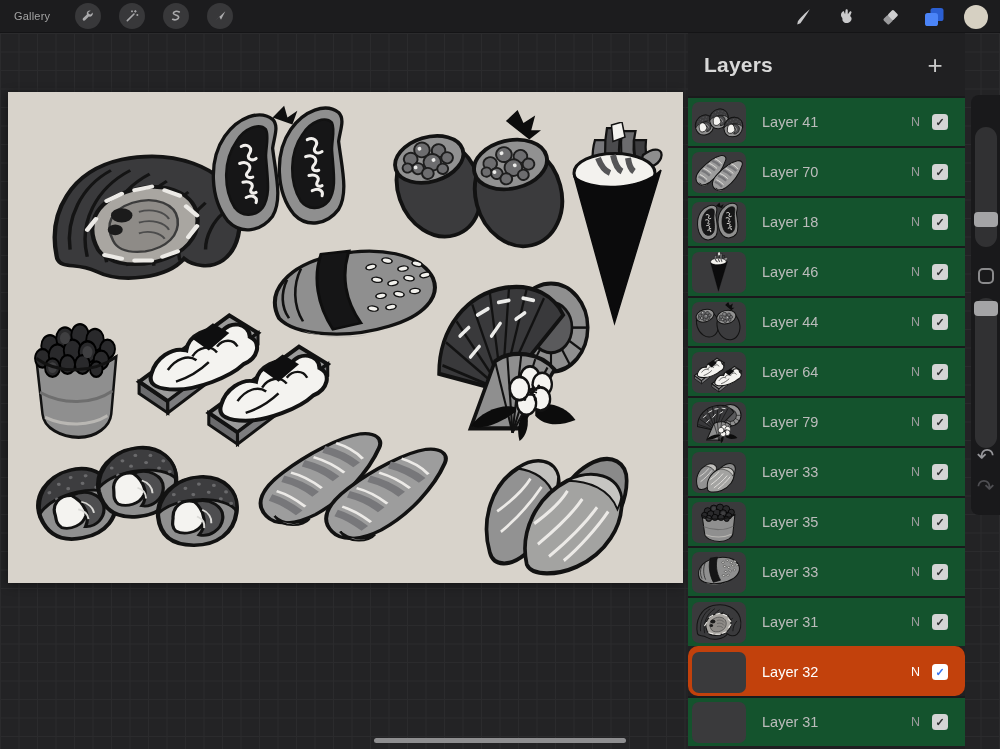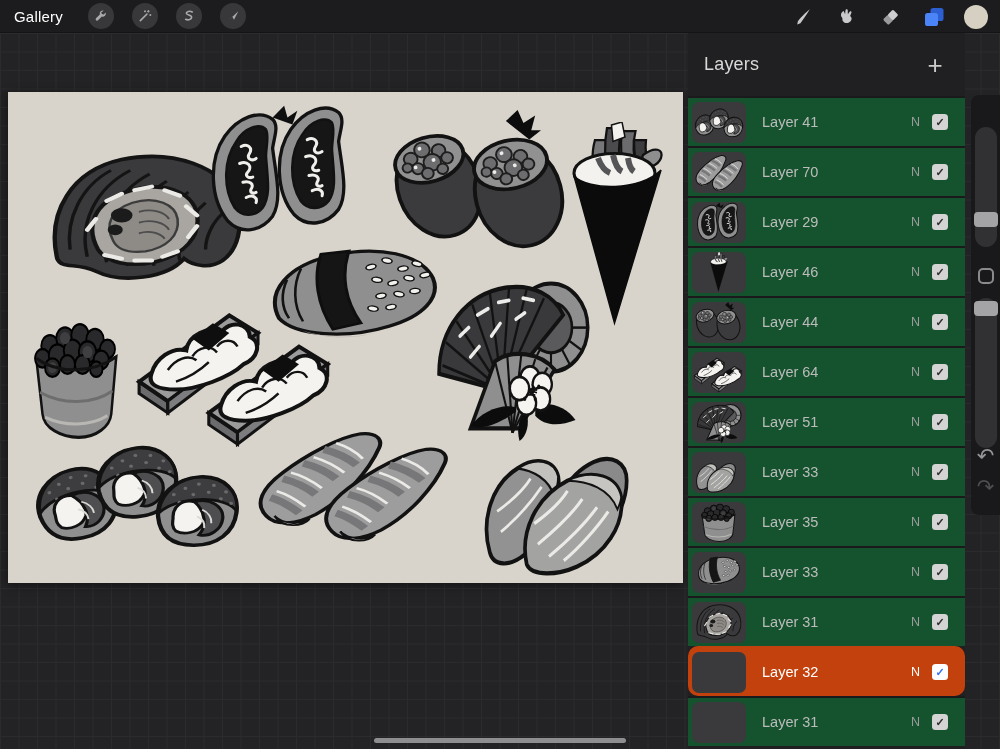--- a/index.html
+++ b/index.html
@@ -8,37 +8,37 @@
   .screen { position:relative; width:1000px; height:749px; overflow:hidden;
     background-color:#232325;
     background-image: linear-gradient(#2b2b2d 1px, transparent 1px),
                       linear-gradient(90deg, #2b2b2d 1px, transparent 1px);
     background-size: 18.5px 18.5px; background-position: 0 33px; }
 
   
   .topbar { position:absolute; left:0; top:0; width:1000px; height:33px;
     background:#1c1c1e; border-bottom:1px solid #141416; display:flex; align-items:center; z-index:30; }
   .tb-left { display:flex; align-items:center; gap:0; }
-  .gallery { color:#ffffff; font-size:15px; padding:0 16px 0 14px; letter-spacing:.2px; }
+  .gallery { color:#a3a3a3; font-size:11px; padding:0 16px 0 14px; letter-spacing:.2px; }
   .tool-circle { width:26px; height:26px; border-radius:50%; background:#38383a;
     display:flex; align-items:center; justify-content:center; margin:0 9px; }
   .tool-circle svg { display:block; }
   .tb-right { position:absolute; right:0; top:0; height:33px; display:flex; align-items:center; }
   .tb-btn { width:44px; height:33px; display:flex; align-items:center; justify-content:center; }
 
   
   .canvas { position:absolute; left:8px; top:92px; width:675px; height:491px;
     background:#d8d3cb; box-shadow:0 2px 10px rgba(0,0,0,.45); }
   .canvas svg { display:block; width:675px; height:491px; }
 
   
   .layers-panel { position:absolute; left:688px; top:33px; width:277px; height:716px;
     background:#202022; z-index:20; overflow:hidden; }
   .panel-header { height:63px; display:flex; align-items:center; padding:0 16px; }
-  .panel-title { color:#d8d8d8; font-size:18px; font-weight:400; letter-spacing:.2px; }
+  .panel-title { color:#d8d8d8; font-size:21px; font-weight:700; letter-spacing:.2px; }
   .add-btn { margin-left:auto; color:#cacaca; font-size:26px; font-weight:200; line-height:20px;
     width:28px; text-align:center; }
   .layer-list { position:relative; }
   .layer-row { position:relative; height:50px; background:#14532d; display:flex; align-items:center;
     border-top:2px solid #1a1a1c; }
   .layer-row.selected { background:#c2410c; border-radius:10px; border-top-color:transparent; }
   .thumb { width:54px; height:41px; margin-left:4px; border-radius:7px; background:#3a3a3c;
     overflow:hidden; flex:0 0 auto; display:flex; align-items:center; justify-content:center; }
   .layer-row.selected .thumb { background:#3a3a3c; }
   .thumb svg { width:100%; height:100%; display:block; }
@@ -464,21 +464,21 @@
             <span class="blend-badge">N</span>
             <span class="vis-check">✓</span>
           </div>
         </div>
         <div class="layer-row">
           <div class="thumb">
             <svg viewBox="0 0 100 80" preserveAspectRatio="xMidYMid meet">
               <use href="#sym-inari"></use>
             </svg>
           </div>
-          <span class="layer-label">Layer 29</span>
+          <span class="layer-label">Layer 18</span>
           <div class="row-right">
             <span class="blend-badge">N</span>
             <span class="vis-check">✓</span>
           </div>
         </div>
         <div class="layer-row">
           <div class="thumb">
             <svg viewBox="0 0 70 140" preserveAspectRatio="xMidYMid meet">
               <use href="#sym-temaki"></use>
             </svg>
@@ -512,21 +512,21 @@
             <span class="blend-badge">N</span>
             <span class="vis-check">✓</span>
           </div>
         </div>
         <div class="layer-row">
           <div class="thumb">
             <svg viewBox="0 0 100 80" preserveAspectRatio="xMidYMid meet">
               <use href="#sym-fan"></use>
             </svg>
           </div>
-          <span class="layer-label">Layer 51</span>
+          <span class="layer-label">Layer 79</span>
           <div class="row-right">
             <span class="blend-badge">N</span>
             <span class="vis-check">✓</span>
           </div>
         </div>
         <div class="layer-row">
           <div class="thumb">
             <svg viewBox="0 0 100 80" preserveAspectRatio="xMidYMid meet">
               <use href="#sym-sashimi"></use>
             </svg>

